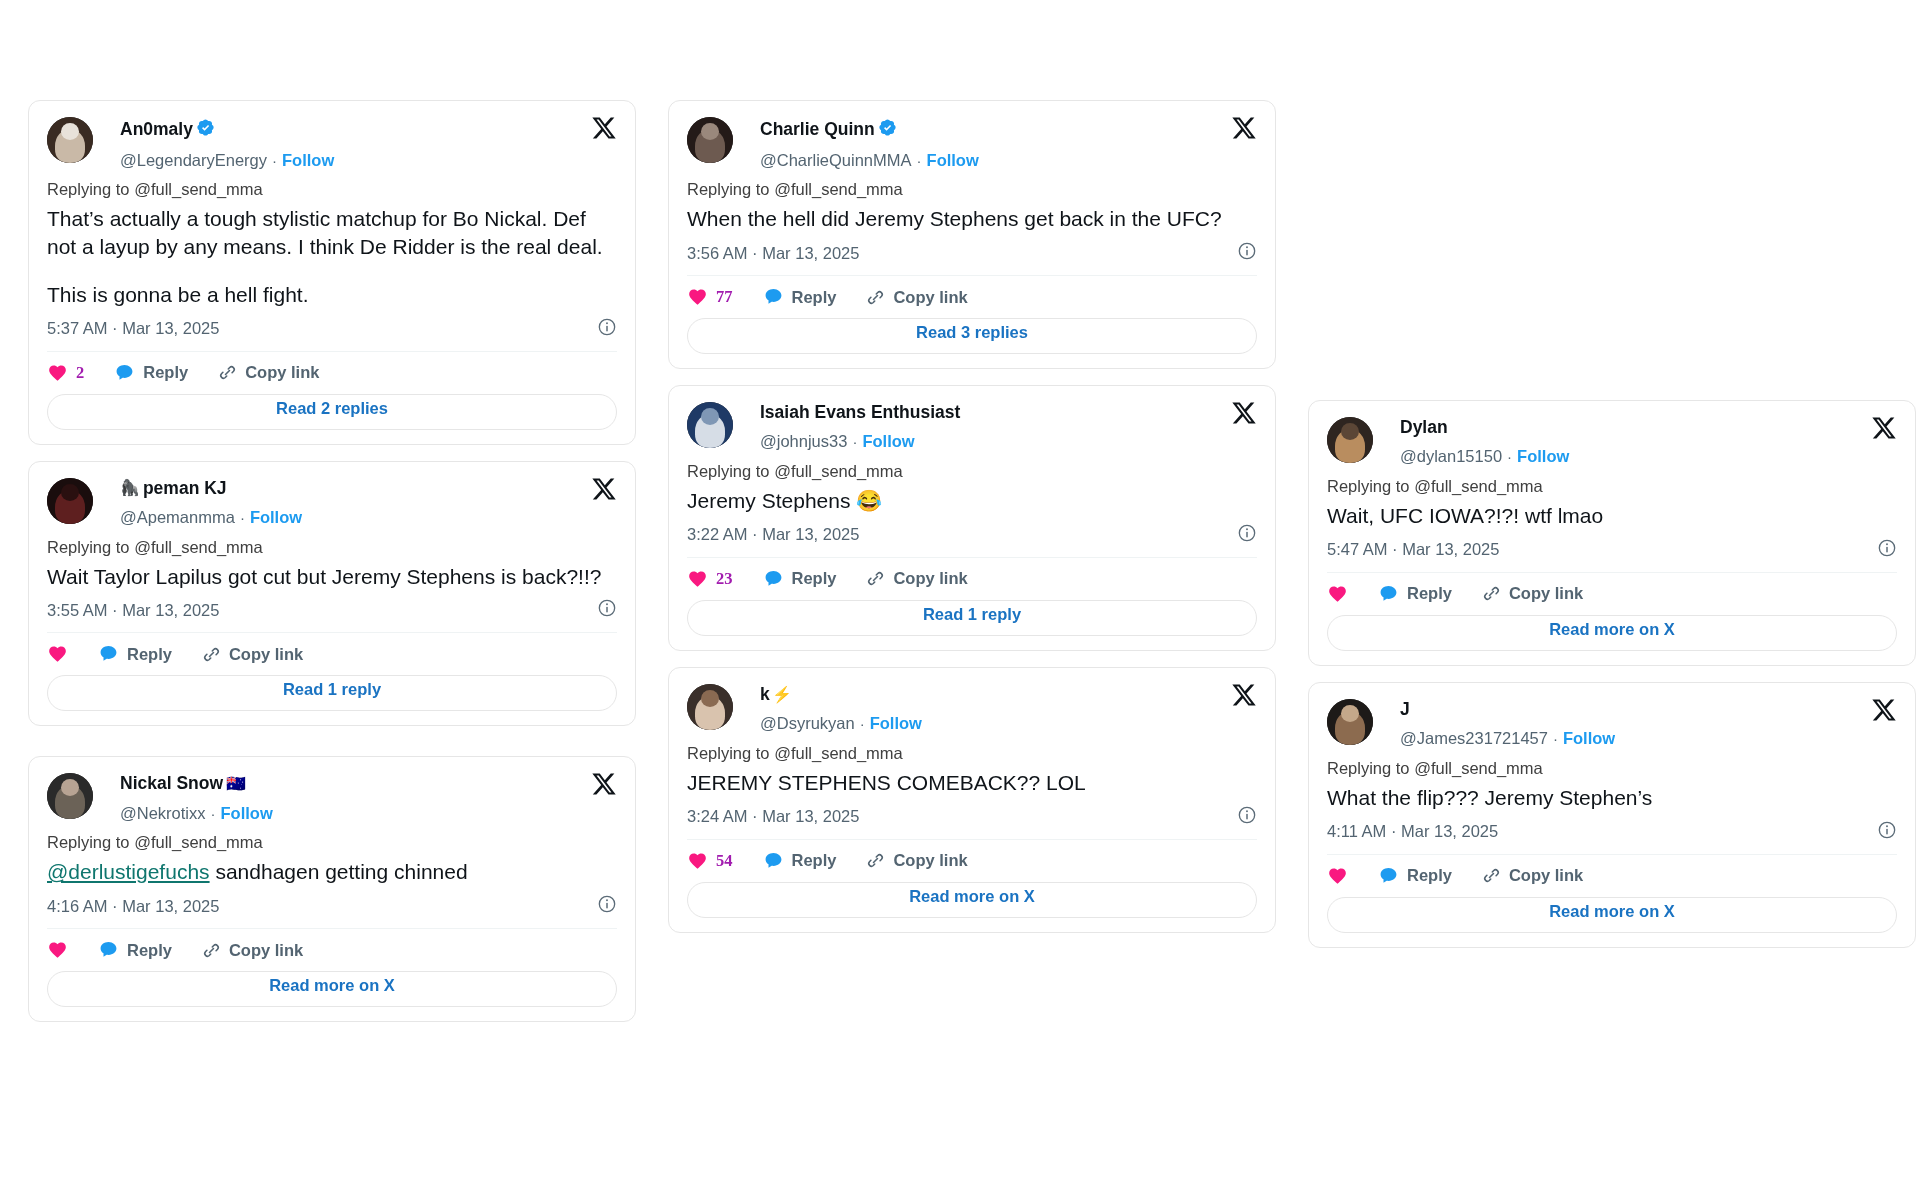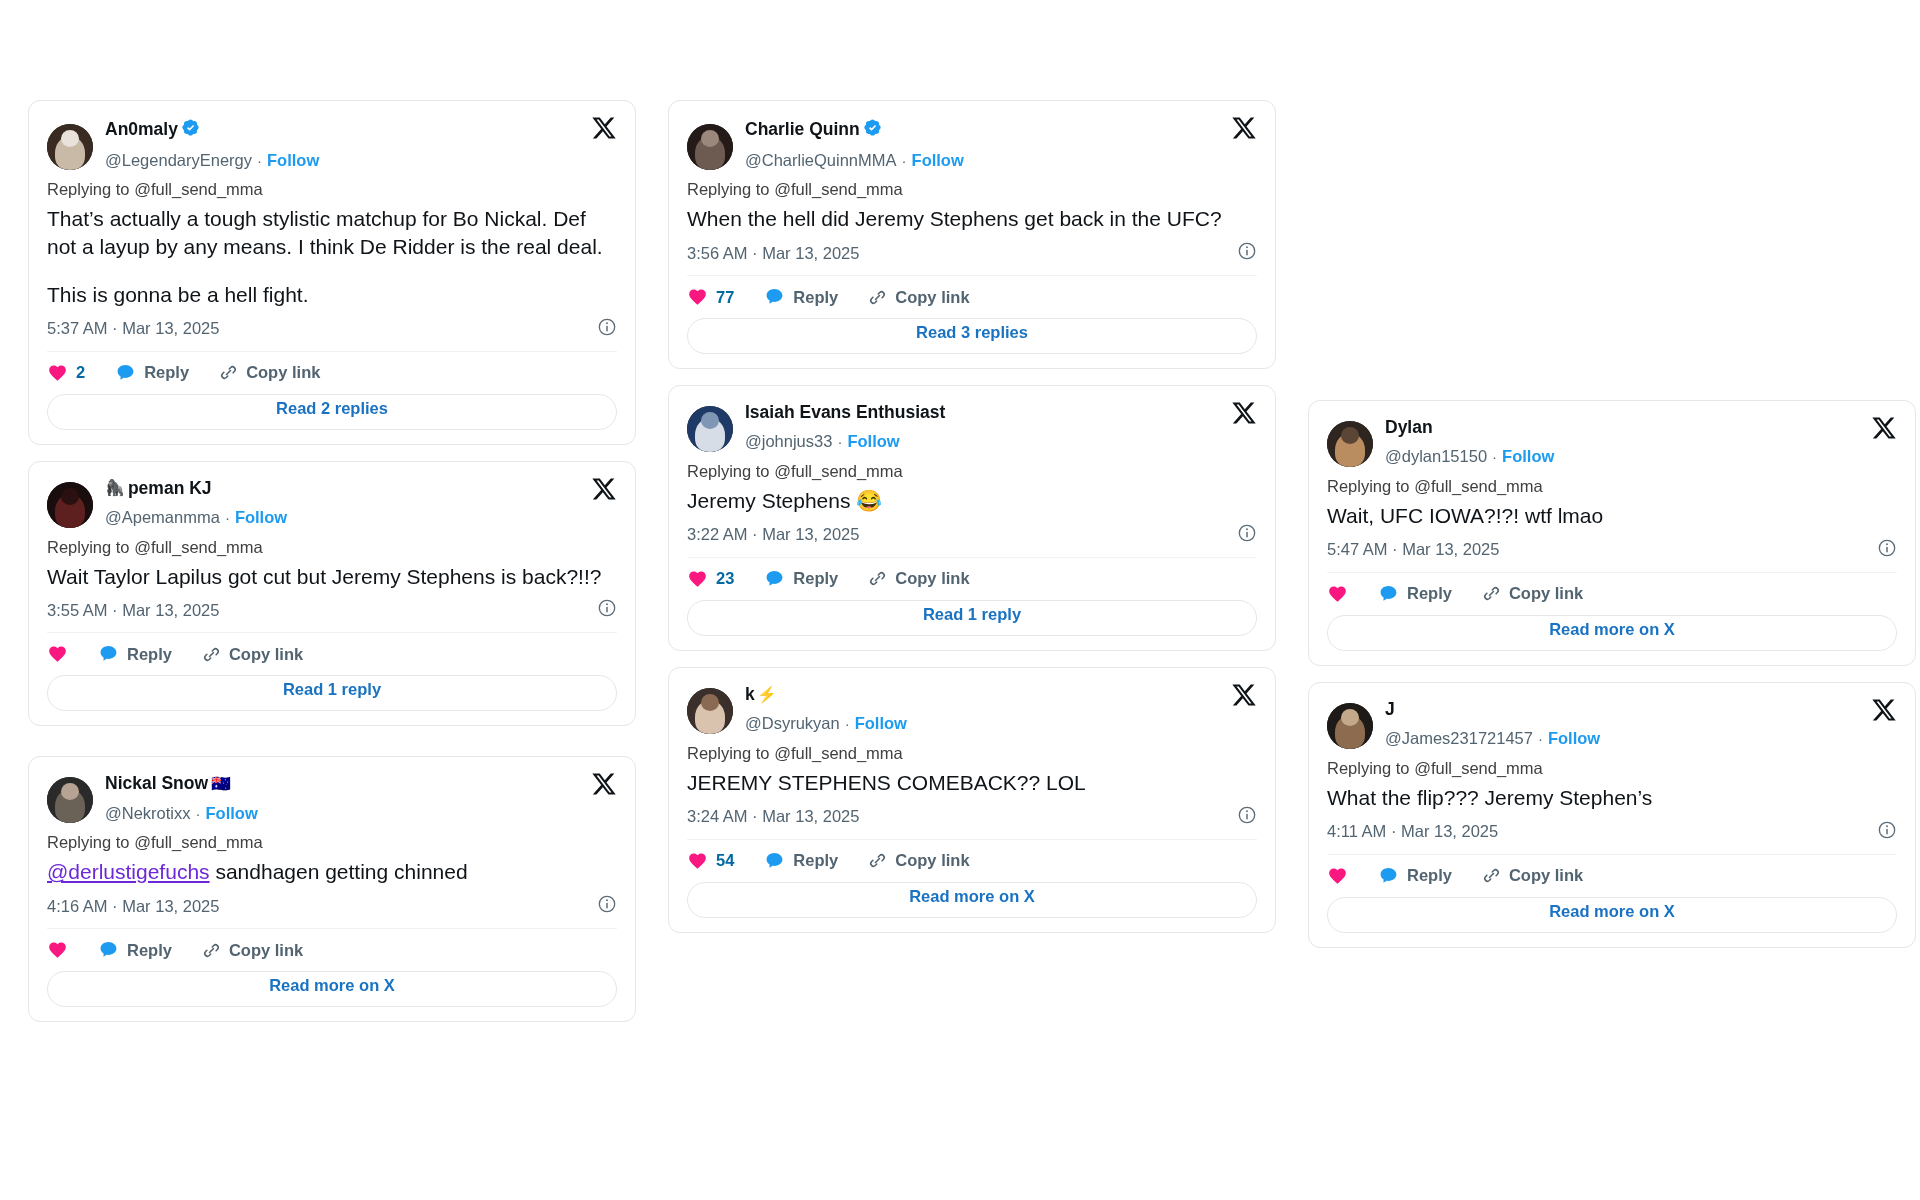--- a/index.html
+++ b/index.html
@@ -28,22 +28,22 @@
     border-radius: 12px;
     background: #fff;
     padding: 16px 18px 14px 18px;
     margin-bottom: 16px;
     position: relative;
   }
   .card.gap-lg { margin-bottom: 30px; }
 
   .card-head {
     display: flex;
-    align-items: flex-end;
-    gap: 12px;
+    align-items: flex-start;
+    gap: 27px;
     margin-bottom: 10px;
   }
   .avatar {
     width: 46px; height: 46px;
     border-radius: 50%;
     flex: 0 0 46px;
     background: #2b2b2b;
     overflow: hidden;
     position: relative;
   }
@@ -91,21 +91,21 @@
     color: #404040;
     margin: 2px 0 6px 0;
   }
   .body {
     font-size: 21px;
     line-height: 1.32;
     color: #0f1419;
     margin: 0 0 8px 0;
     word-wrap: break-word;
   }
-  .body .mention { color: #6d28d9; }
+  .body .mention { color: #0f766e; }
   .body p { margin: 0; }
   .body p.spacer { height: 20px; margin: 0; }
   .meta-row {
     display: flex;
     align-items: center;
     justify-content: space-between;
     font-size: 16.5px;
     color: #536471;
     padding-bottom: 10px;
   }
@@ -122,21 +122,21 @@
     display: flex;
     align-items: center;
     gap: 8px;
     font-size: 16.5px;
     font-weight: bold;
     color: #536471;
     text-decoration: none;
     margin-right: 30px;
     white-space: nowrap;
   }
-  .act .cnt { font-weight: bold; color: #0369a1; }
+  .act .cnt { font-weight: bold; color: #a21caf; font-family: Liberation Serif, serif; }
   .heart { width: 21px; height: 20px; flex:0 0 21px; }
   .bubble { width: 21px; height: 20px; flex:0 0 21px; }
   .link-ico { width: 19px; height: 19px; flex:0 0 19px; }
   .readbtn {
     display: block;
     margin-top: 11px;
     width: 100%;
     border: 1px solid #e6e6e6;
     border-radius: 999px;
     background: #fff;

